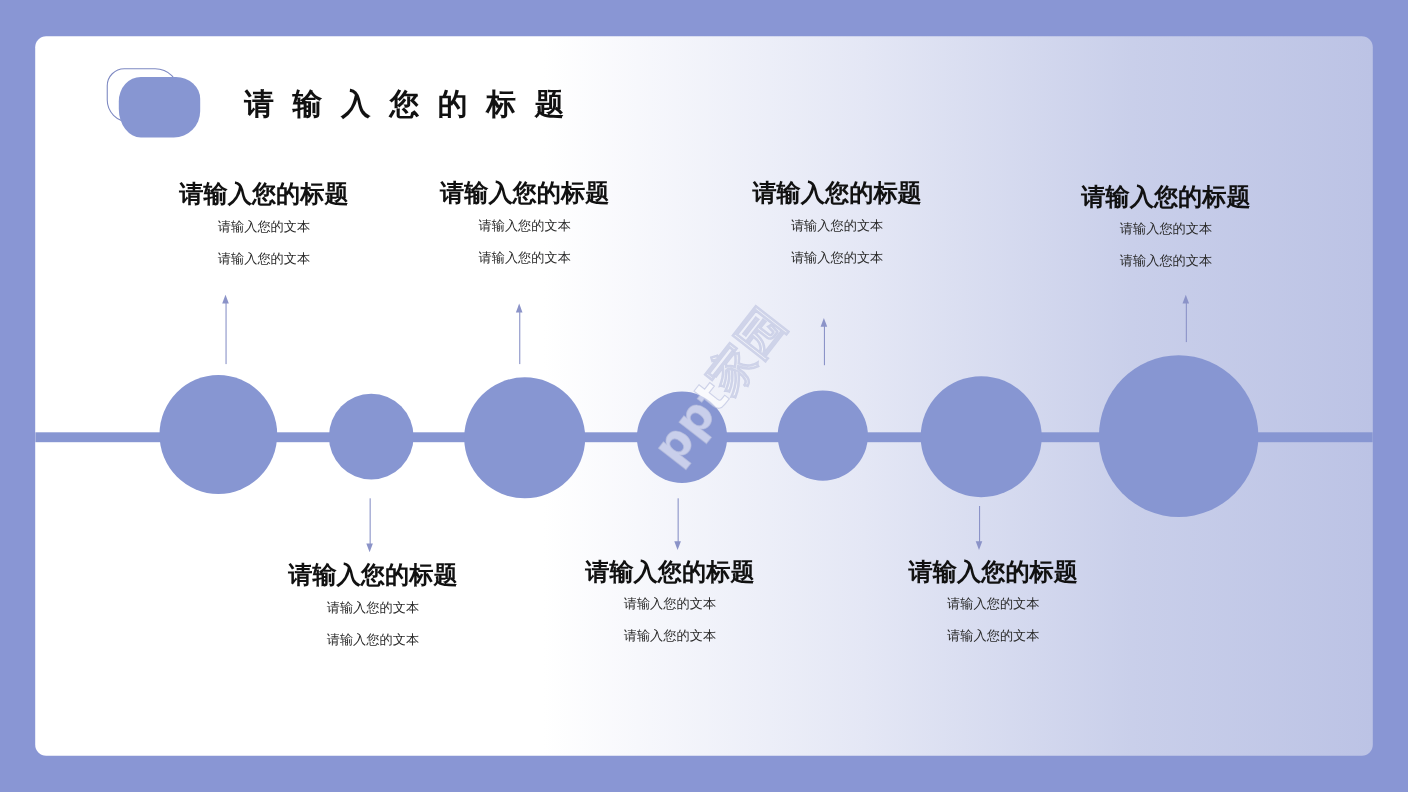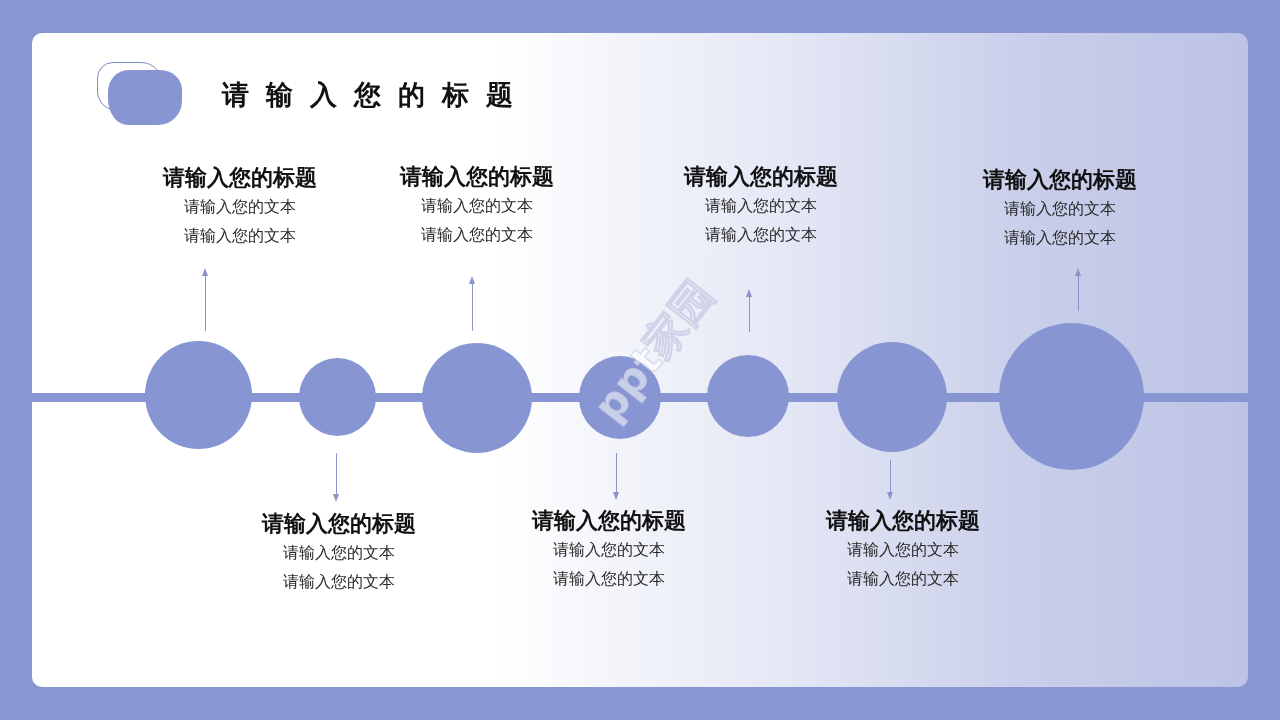--- a/index.html
+++ b/index.html
@@ -48,21 +48,21 @@
     .arrow.down::after { bottom: -7px; border-top: 8px solid #8b93c8; }
     .label {
       position: absolute; width: 220px; text-align: center;
     }
     .label .t {
       font-family: "DejaVu Serif", serif; font-weight: bold;
       font-size: 22px; color: #111; line-height: 30px; white-space: nowrap;
     }
     .label .b {
       font-family: Liberation Sans, sans-serif;
-      font-size: 16px; color: #2a2a2a; line-height: 29px; white-space: nowrap;
+      font-size: 12px; color: #2a2a2a; line-height: 29px; white-space: nowrap;
     }
     .watermark {
       position: absolute; left: 540px; top: 290px;
       transform: rotate(-52deg); transform-origin: center;
       font-size: 42px; color: rgba(255,255,255,0.55);
       -webkit-text-stroke: 1px rgba(180,186,220,0.6);
       font-family: "DejaVu Sans", sans-serif; font-weight: bold;
       white-space: nowrap; pointer-events: none;
     }
   </style>

